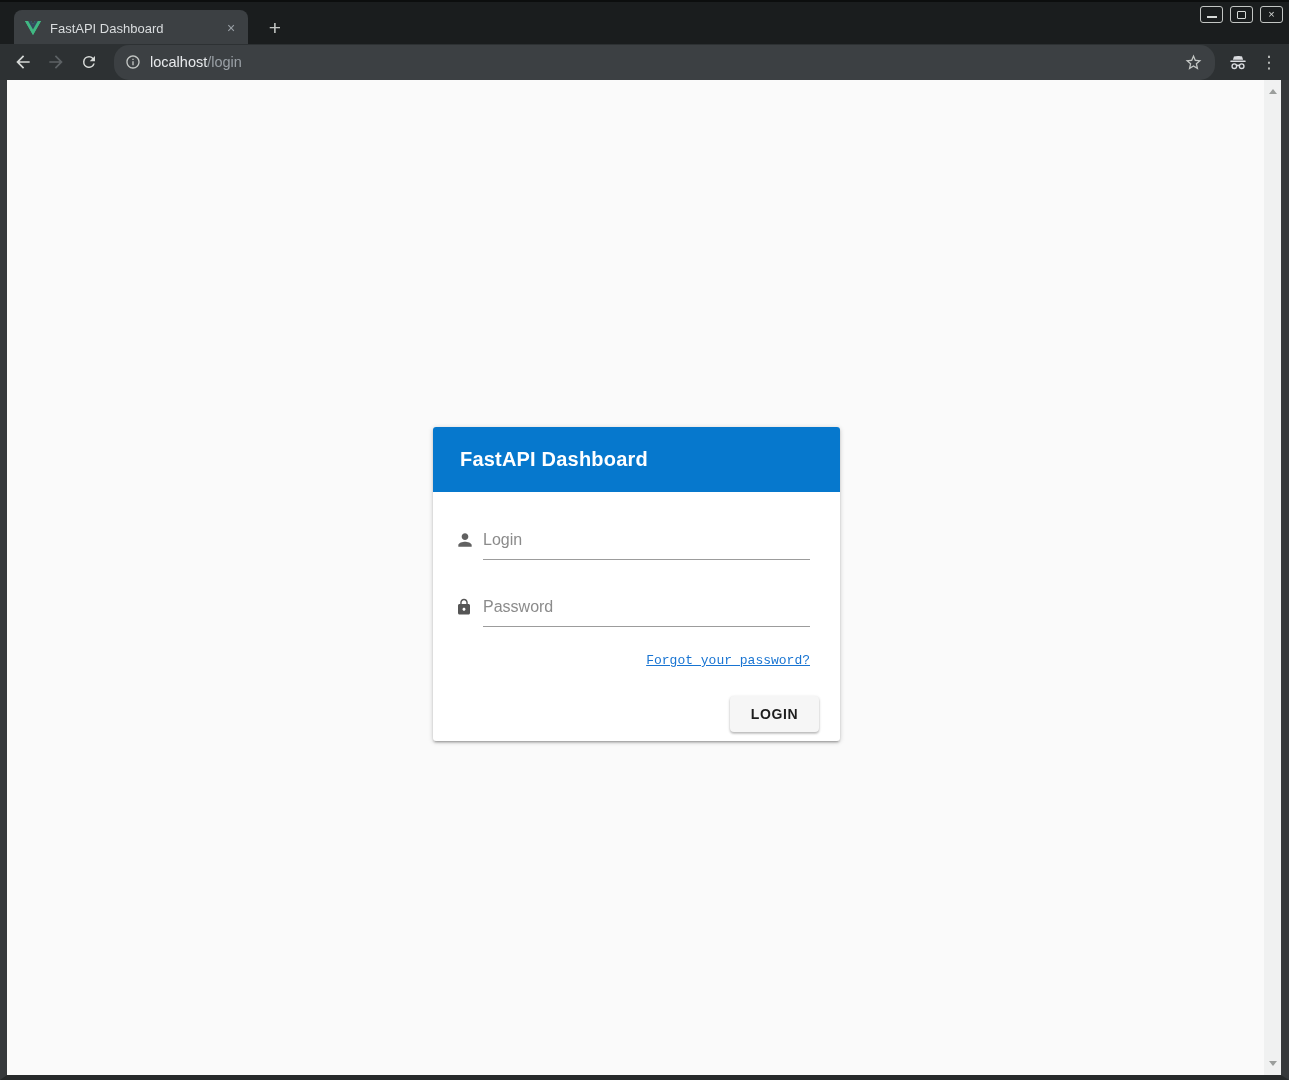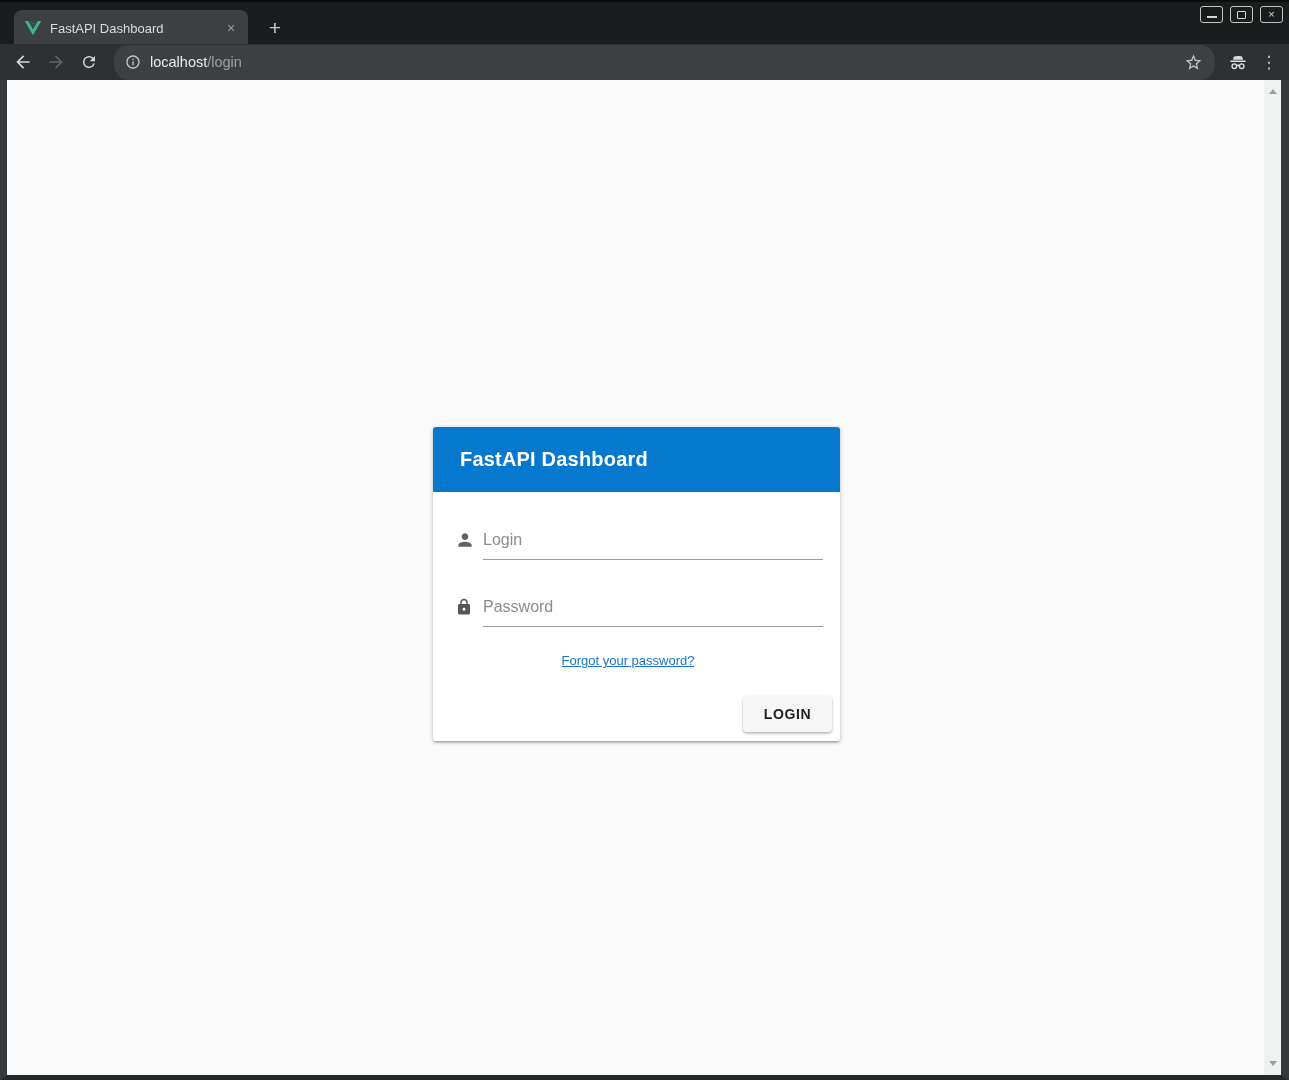--- a/index.html
+++ b/index.html
@@ -95,39 +95,39 @@
     position:absolute; left:426px; top:347px; width:407px;
     background:#ffffff; border-radius:3px;
     box-shadow:0 1px 5px rgba(0,0,0,.2), 0 2px 2px rgba(0,0,0,.14), 0 3px 1px -2px rgba(0,0,0,.12);
   }
   .card-header {
     height:65px; background:var(--primary-blue,#0678cd);
     border-radius:3px 3px 0 0;
     display:flex; align-items:center; padding-left:27px;
   }
   .card-title { color:#ffffff; font-size:20px; font-weight:700; letter-spacing:.2px; }
-  .card-body { padding:35px 0 9px 0; }
+  .card-body { padding:35px 13px 9px 0; }
 
   .field-row {
     display:flex; align-items:center;
     margin:0 17px 0 22px;
   }
   .field-row + .field-row { margin-top:34px;justify-content:center; }
   .field-icon { width:20px; height:20px; flex:0 0 auto; margin-right:8px; margin-top:-8px; }
   .field-input {
     flex:1; min-width:0;
     border:none; outline:none; background:transparent;
     border-bottom:1px solid #9c9c9c;
     font-family:"Liberation Sans", sans-serif;
     font-size:16px; color:#212121;
     padding:4px 0 10px 0;
   }
   .field-input::placeholder { color:#8b8b8b; opacity:1; }
 
-  .forgot-row { text-align:center; margin:24px 17px 12px 0; }
+  .forgot-row { text-align:right; margin:24px 17px 12px 0;font-family:Liberation Mono, monospace; }
   .forgot-link {
     font-size:13px; color:var(--link-blue,#1874d2); text-decoration:underline; cursor:pointer;
   }
 
   .button-row { text-align:right; margin:27px 8px 0 0; }
   .login-btn {
     display:inline-block; min-width:89px; padding:10px 16px;
     background:#f6f6f6; border:none; border-radius:4px;
     box-shadow:0 1px 3px rgba(0,0,0,.22), 0 2px 2px rgba(0,0,0,.12);
     font-family:"Liberation Sans", sans-serif;

